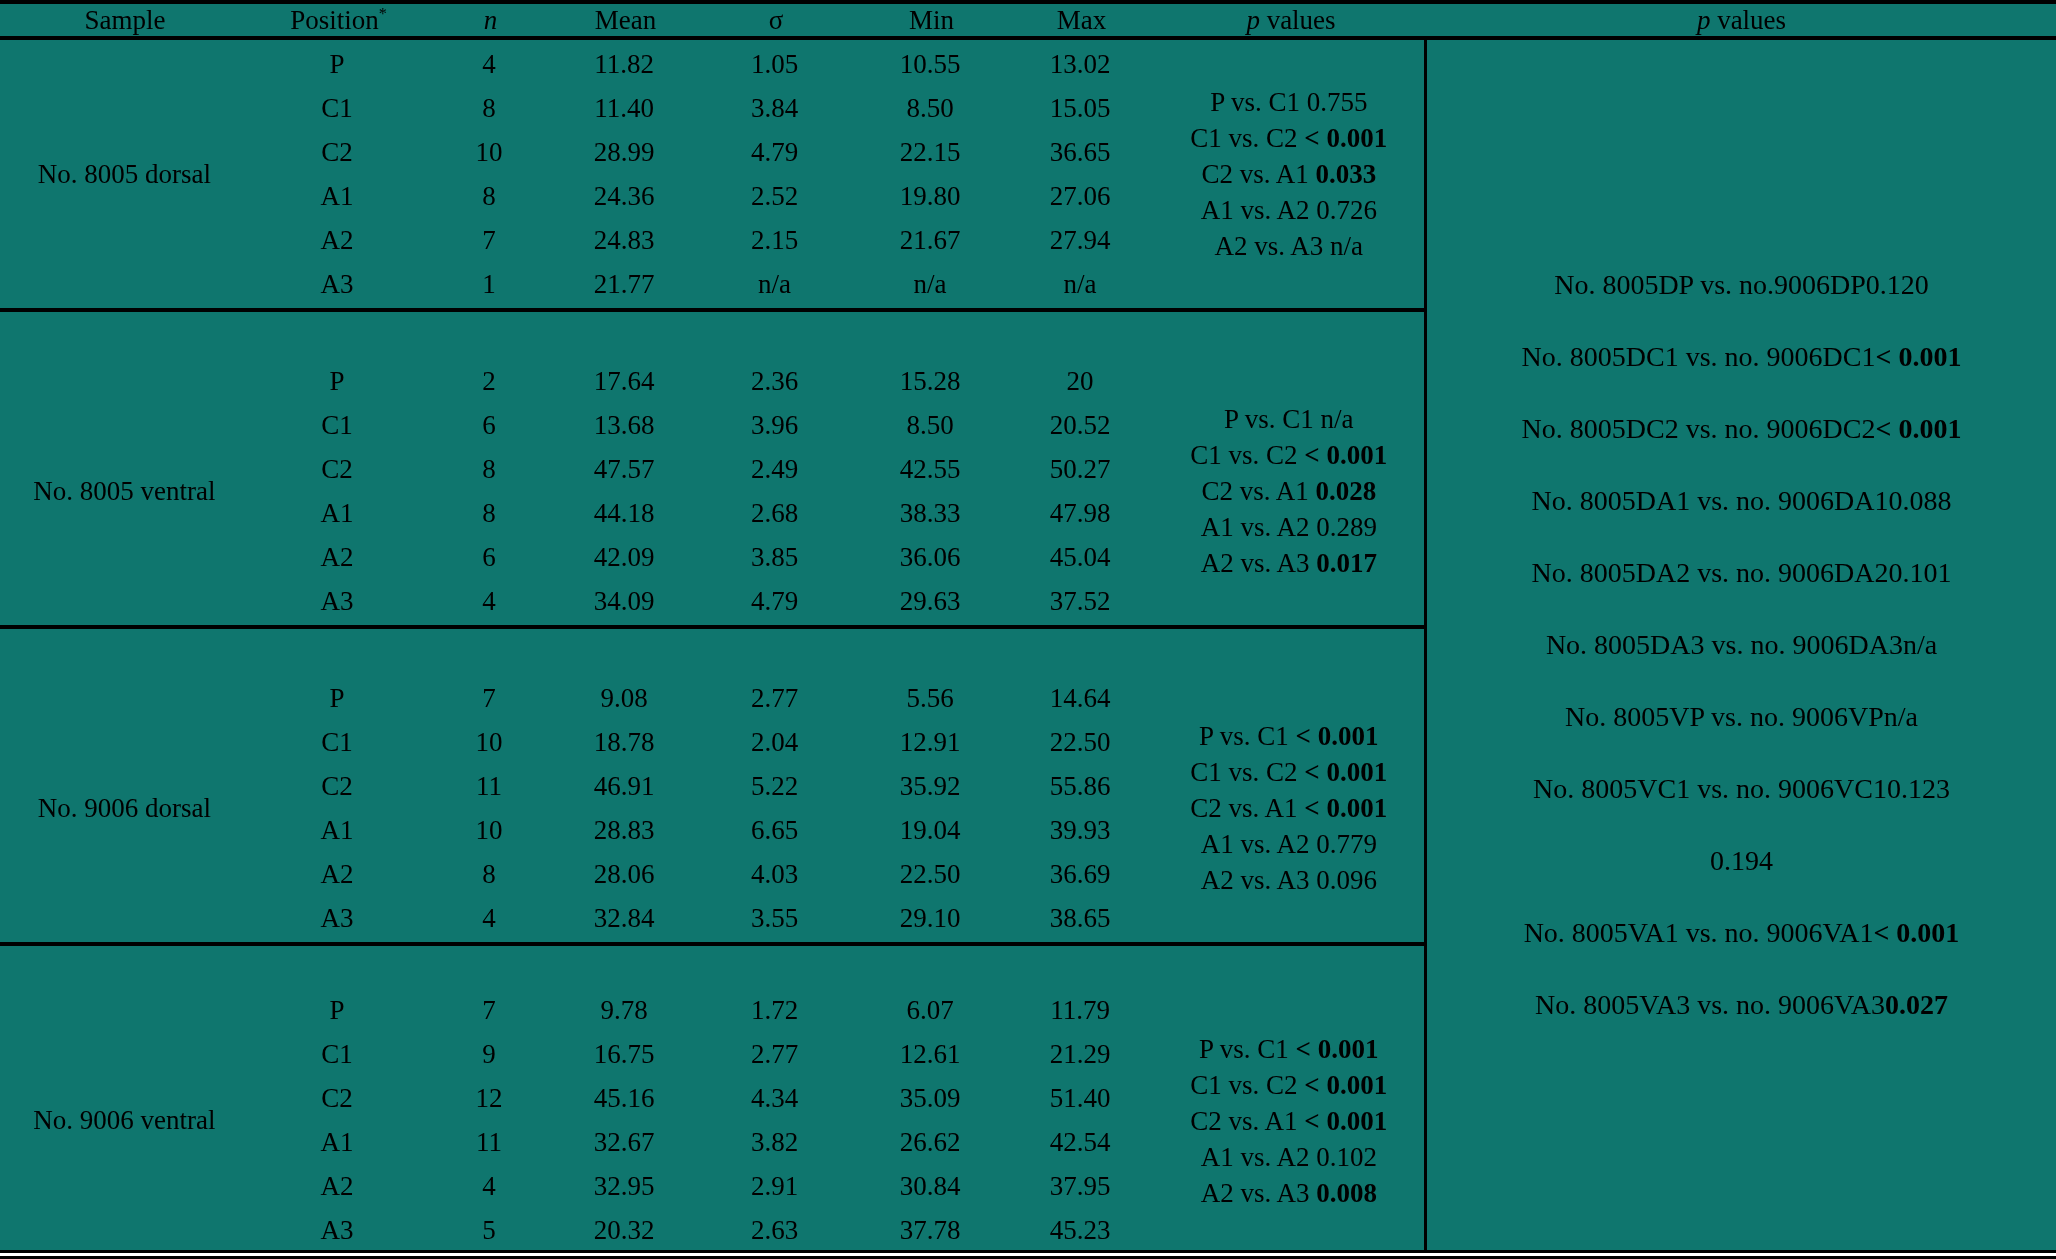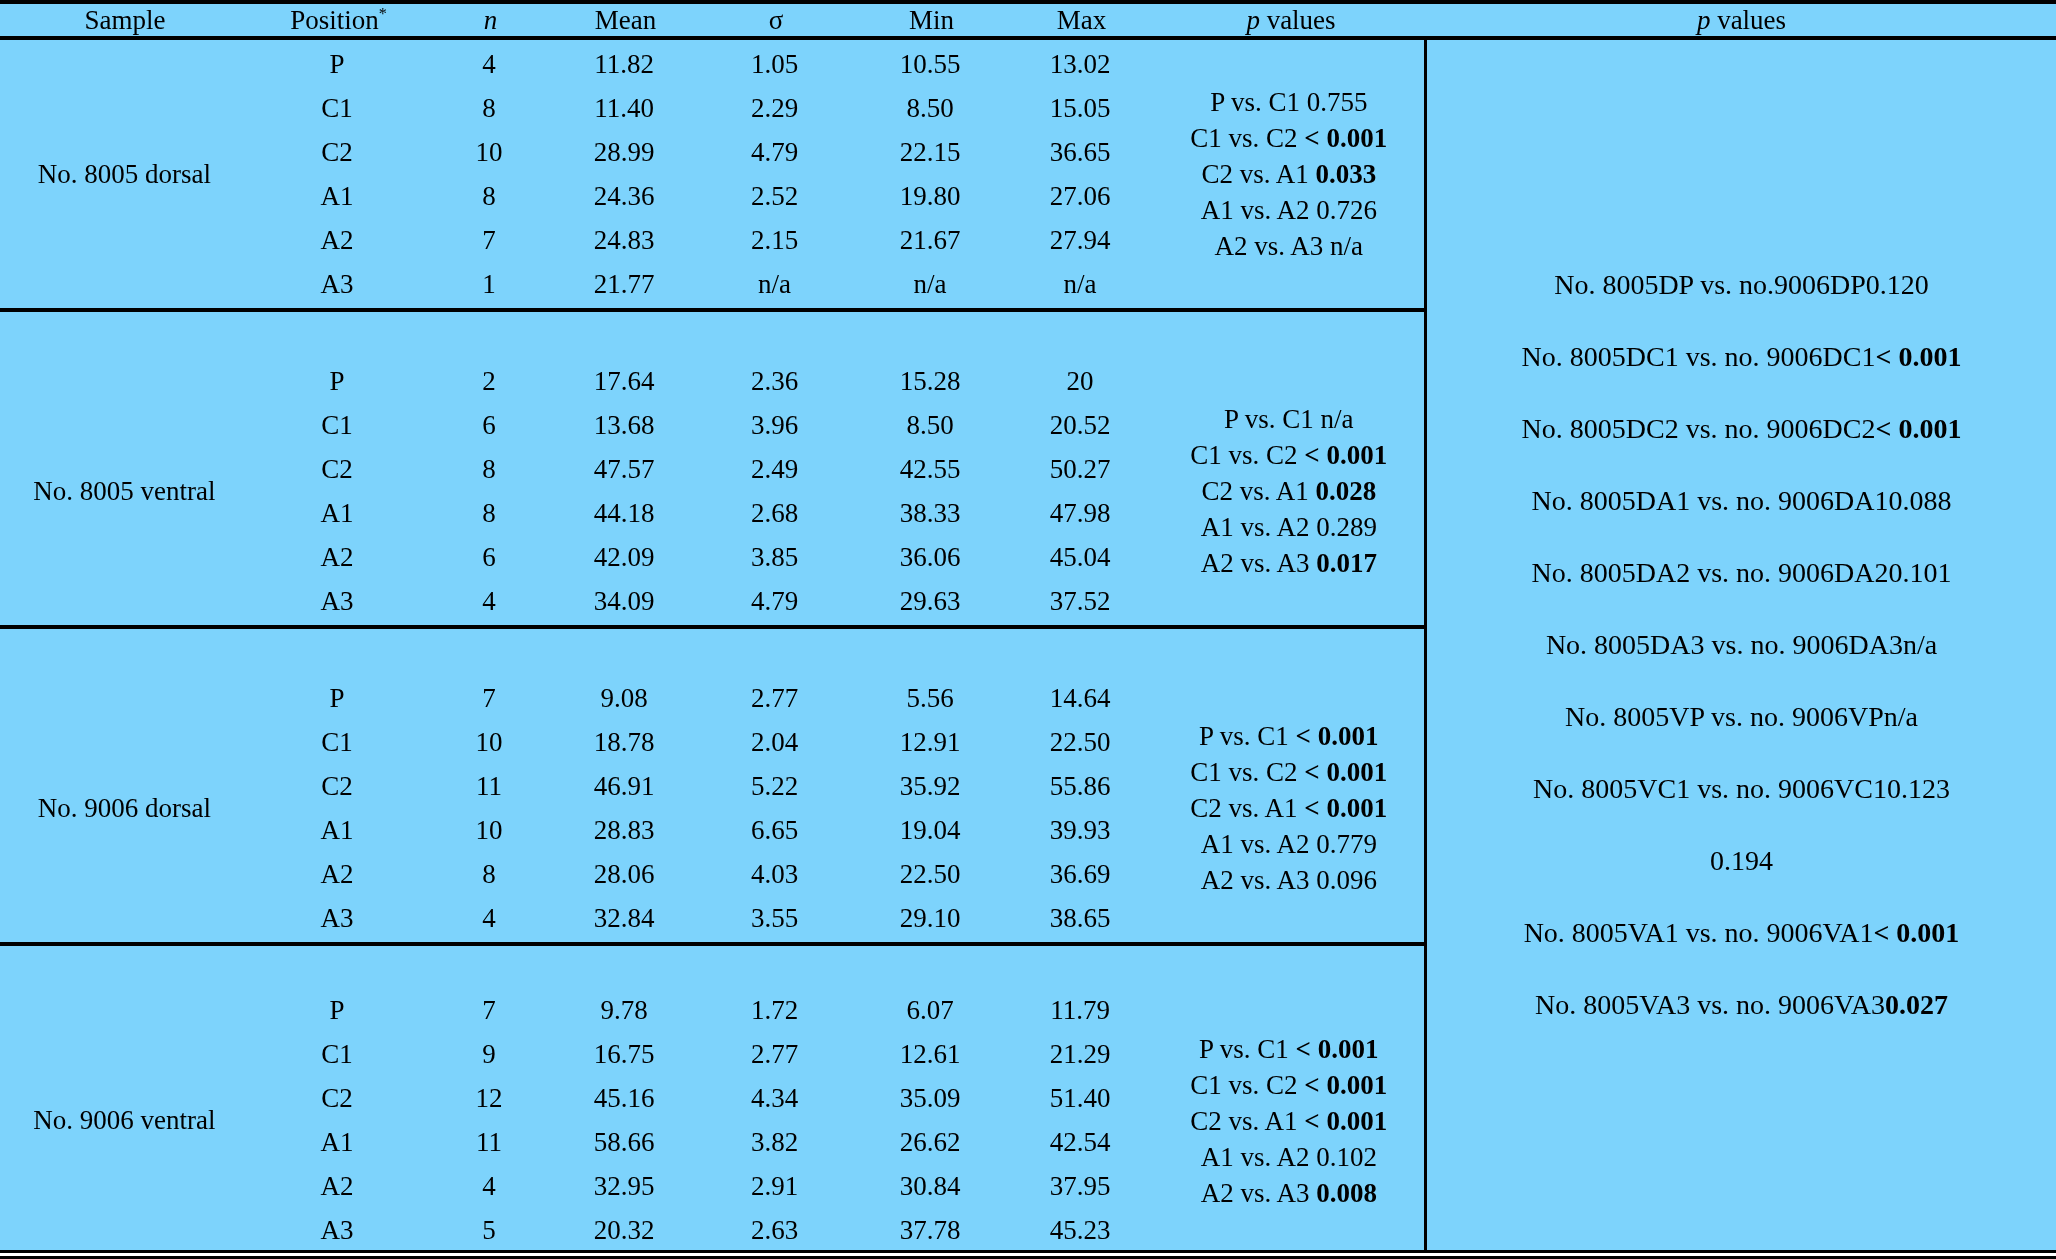--- a/index.html
+++ b/index.html
@@ -1,17 +1,17 @@
 <!DOCTYPE html>
 <html><head>
 <meta charset="utf-8">
 <style>
   html,body{margin:0;padding:0;background:#fff;}
   .page{
-    width:2056px;height:1259px;background:#7dd3fc;color:#000;
+    width:2056px;height:1259px;background:#0f766e;color:#000;
     font-family:"Liberation Serif","DejaVu Serif",serif;
     position:relative;overflow:hidden;
   }
   .rule-top{height:4px;background:#000;}
   .header-row{
     display:grid;
     grid-template-columns:250px 177px 127px 143px 158px 153px 147px 272px 629px;
     height:32px;align-items:center;text-align:center;
     font-size:27px;border-bottom:4px solid #000;
   }
@@ -73,21 +73,21 @@
               <div class="cell">4</div>
               <div class="cell">11.82</div>
               <div class="cell">1.05</div>
               <div class="cell">10.55</div>
               <div class="cell">13.02</div>
             </div>
             <div class="row">
               <div class="cell">C1</div>
               <div class="cell">8</div>
               <div class="cell">11.40</div>
-              <div class="cell">2.29</div>
+              <div class="cell">3.84</div>
               <div class="cell">8.50</div>
               <div class="cell">15.05</div>
             </div>
             <div class="row">
               <div class="cell">C2</div>
               <div class="cell">10</div>
               <div class="cell">28.99</div>
               <div class="cell">4.79</div>
               <div class="cell">22.15</div>
               <div class="cell">36.65</div>
@@ -271,21 +271,21 @@
               <div class="cell">C2</div>
               <div class="cell">12</div>
               <div class="cell">45.16</div>
               <div class="cell">4.34</div>
               <div class="cell">35.09</div>
               <div class="cell">51.40</div>
             </div>
             <div class="row">
               <div class="cell">A1</div>
               <div class="cell">11</div>
-              <div class="cell">58.66</div>
+              <div class="cell">32.67</div>
               <div class="cell">3.82</div>
               <div class="cell">26.62</div>
               <div class="cell">42.54</div>
             </div>
             <div class="row">
               <div class="cell">A2</div>
               <div class="cell">4</div>
               <div class="cell">32.95</div>
               <div class="cell">2.91</div>
               <div class="cell">30.84</div>

